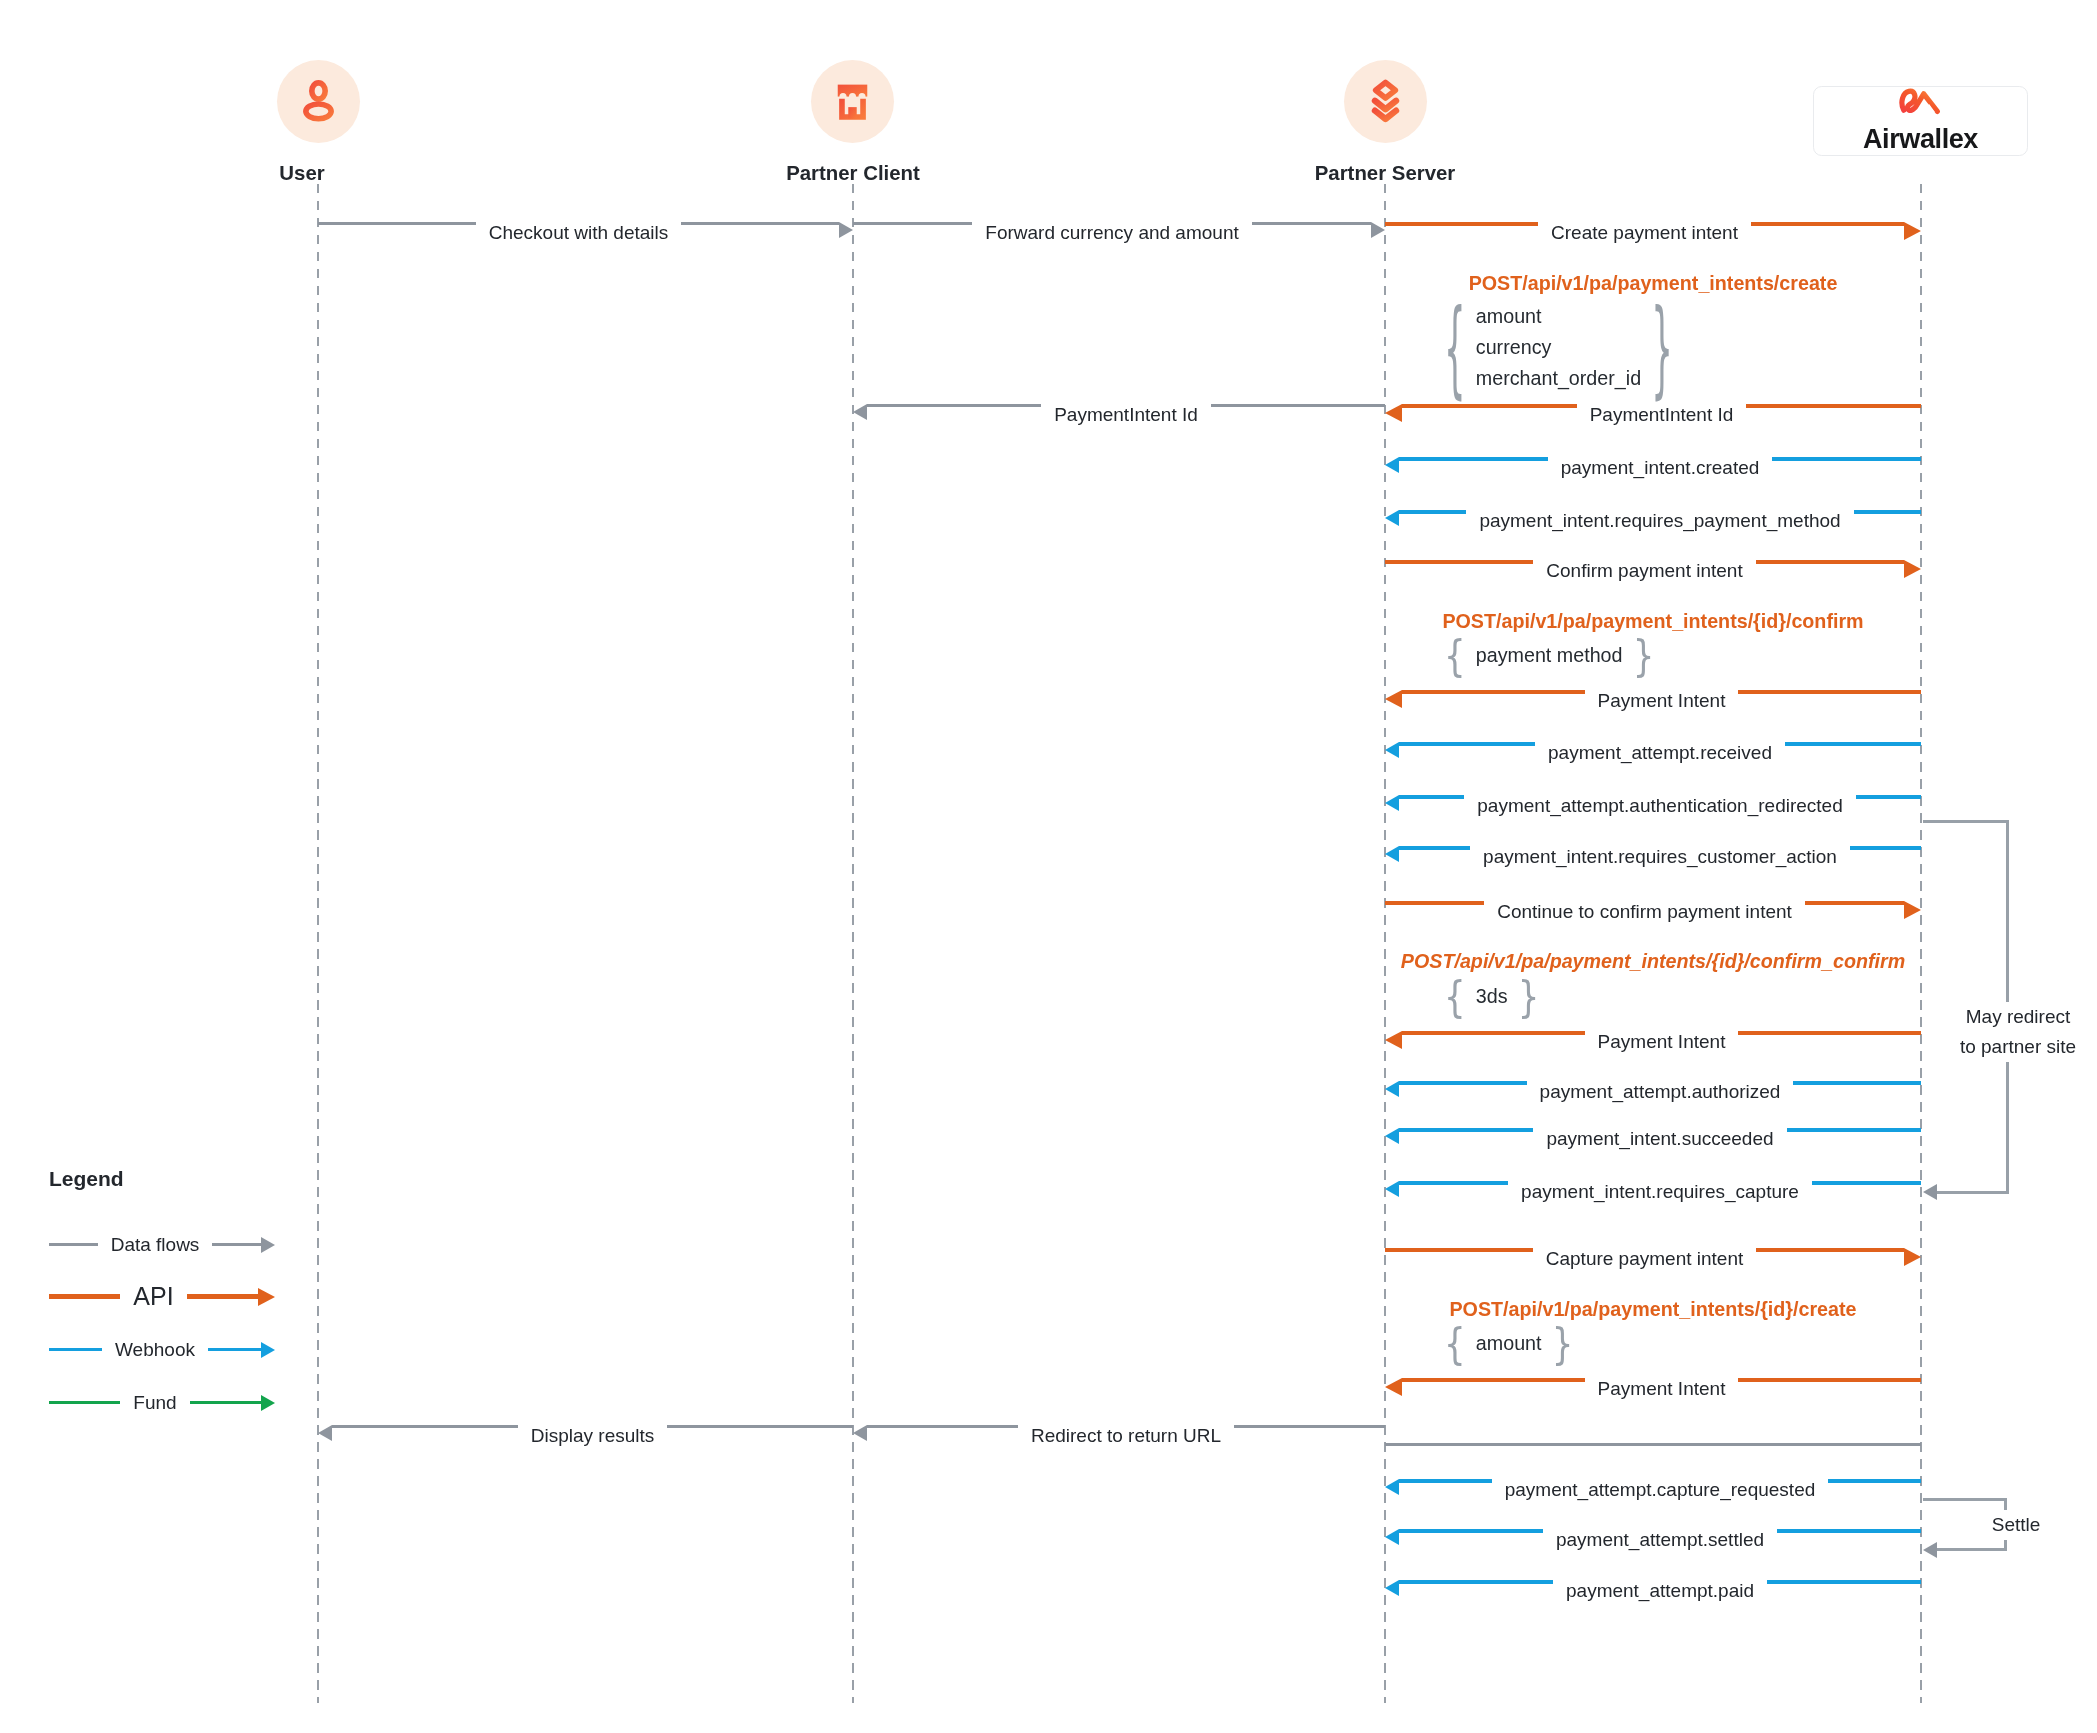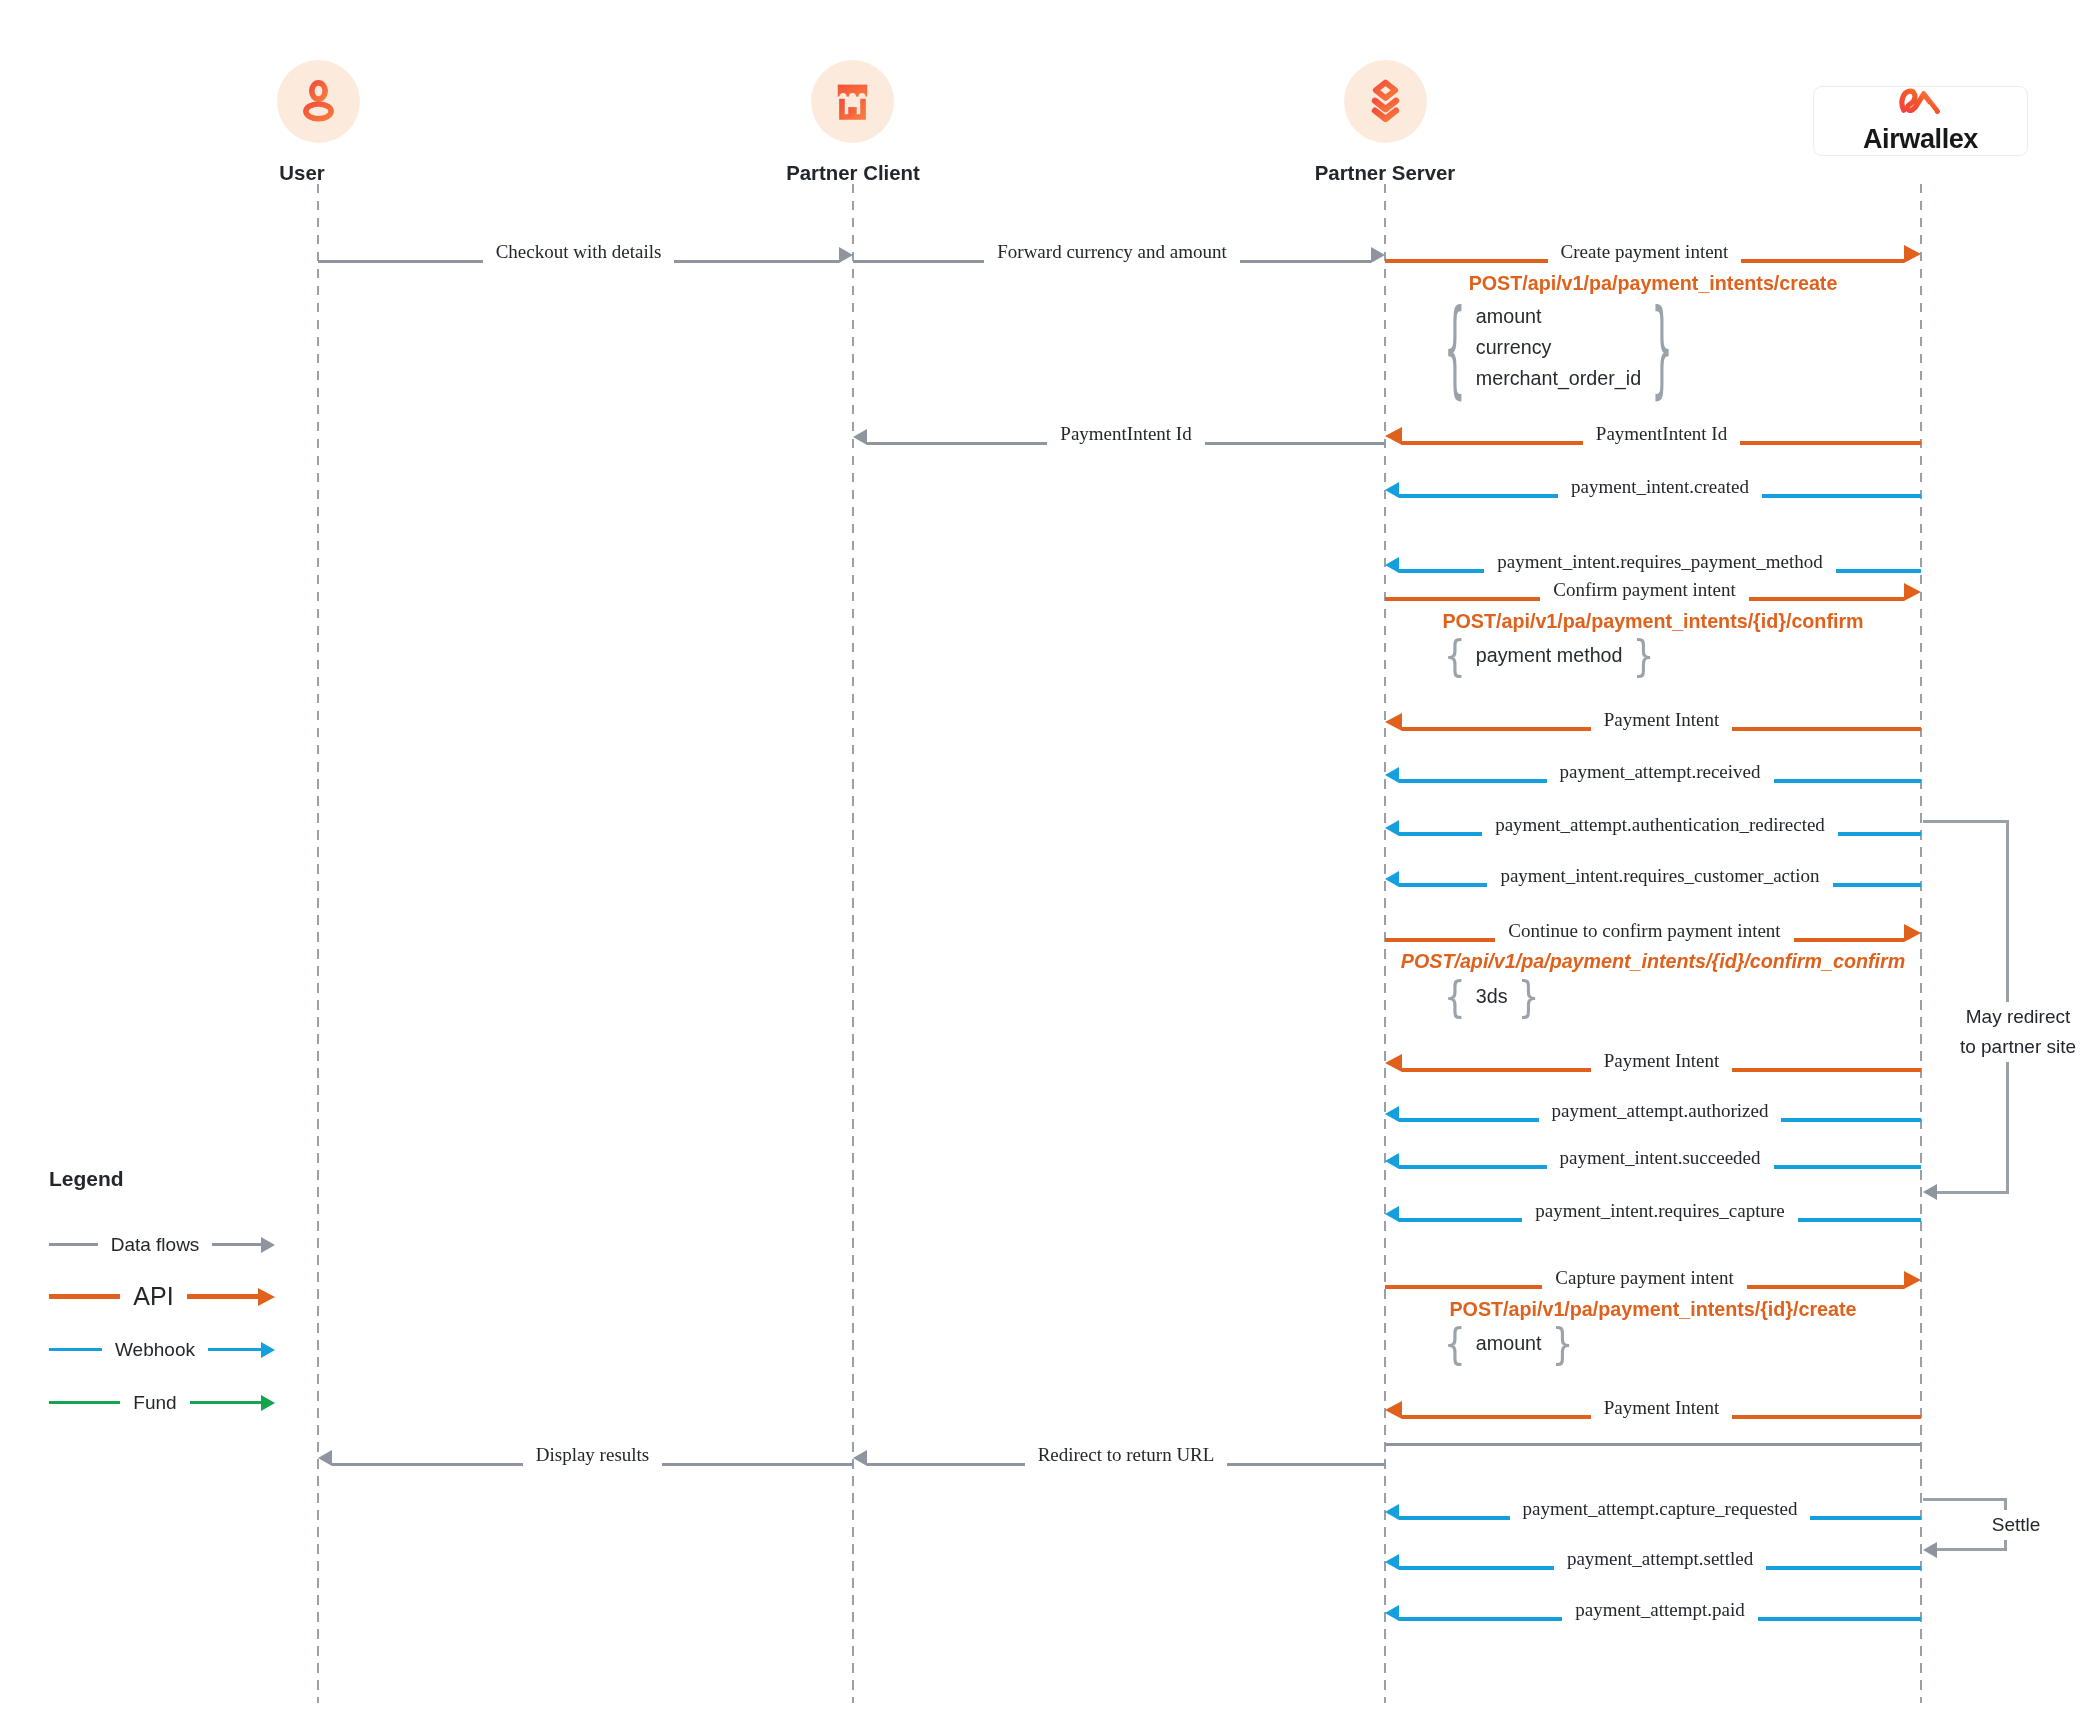--- a/index.html
+++ b/index.html
@@ -6,21 +6,21 @@
   .canvas{position:relative;width:2097px;height:1733px;background:#ffffff;overflow:hidden;
           font-family:"Liberation Sans","DejaVu Sans",sans-serif;color:#23272D;}
   .lifeline{position:absolute;width:2.2px;
             background:repeating-linear-gradient(180deg,#99A0A8 0 9.5px,transparent 9.5px 17px);}
   .actor-circle{position:absolute;width:83px;height:83px;border-radius:50%;background:#FCEADD;
                 display:flex;align-items:center;justify-content:center;}
   .actor-label{position:absolute;width:248px;text-align:center;font-size:20.4px;font-weight:bold;color:#23272D;}
   .awx-box{position:absolute;background:#fff;border:1.5px solid #E9EBEE;border-radius:8.7px;
            display:flex;align-items:center;justify-content:center;gap:8.7px;}
   .awx-word{font-size:27px;font-weight:bold;color:#17181A;letter-spacing:-0.4px;}
-  .msg-row{position:absolute;display:flex;align-items:flex-end;height:41px;font-family:Liberation Serif, serif;}
+  .msg-row{position:absolute;display:flex;align-items:flex-start;height:41px;}
   .msg-line{flex:1;min-width:19px;}
   .msg-label{white-space:nowrap;padding:0 13px;font-size:19px;color:#23272D;}
   .arrhead{width:0;height:0;flex:0 0 auto;}
   .plain-line{position:absolute;}
   .api-endpoint{position:absolute;text-align:center;font-size:19.7px;font-weight:bold;color:#E0611C;white-space:nowrap;}
   .param-block{position:absolute;display:flex;align-items:center;}
   .brace{font-family:"DejaVu Sans",sans-serif;color:#9AA2AA;line-height:1;flex:0 0 auto;}
   .param-lines{padding:0 10.2px;font-size:19.7px;color:#262B31;line-height:31px;white-space:nowrap;}
   .ann-h,.ann-v{position:absolute;background:#98A0A8;}
   .ann-text{position:absolute;background:#fff;text-align:center;font-size:19px;line-height:30px;
@@ -81,21 +81,21 @@
         <div class="msg-line" style="height: 4.4px; background: rgb(224, 97, 28);"></div>
         <div class="msg-label">PaymentIntent Id</div>
         <div class="msg-line" style="height: 4.4px; background: rgb(224, 97, 28);"></div>
       </div>
       <div class="msg-row" style="left: 1385px; width: 536px; top: 457px;">
         <div class="arrhead" style="border-top: 8px solid transparent; border-bottom: 8px solid transparent; border-right: 14.6px solid rgb(20, 159, 223);"></div>
         <div class="msg-line" style="height: 3.6px; background: rgb(20, 159, 223);"></div>
         <div class="msg-label">payment_intent.created</div>
         <div class="msg-line" style="height: 3.6px; background: rgb(20, 159, 223);"></div>
       </div>
-      <div class="msg-row" style="left: 1385px; width: 536px; top: 532px;">
+      <div class="msg-row" style="left: 1385px; width: 536px; top: 510px;">
         <div class="arrhead" style="border-top: 8px solid transparent; border-bottom: 8px solid transparent; border-right: 14.6px solid rgb(20, 159, 223);"></div>
         <div class="msg-line" style="height: 3.6px; background: rgb(20, 159, 223);"></div>
         <div class="msg-label">payment_intent.requires_payment_method</div>
         <div class="msg-line" style="height: 3.6px; background: rgb(20, 159, 223);"></div>
       </div>
       <div class="msg-row" style="left: 1385px; width: 536px; top: 560px;">
         <div class="msg-line" style="height: 4.4px; background: rgb(224, 97, 28);"></div>
         <div class="msg-label">Confirm payment intent</div>
         <div class="msg-line" style="height: 4.4px; background: rgb(224, 97, 28);"></div>
         <div class="arrhead" style="border-top: 9.5px solid transparent; border-bottom: 9.5px solid transparent; border-left: 17.5px solid rgb(224, 97, 28);"></div>

